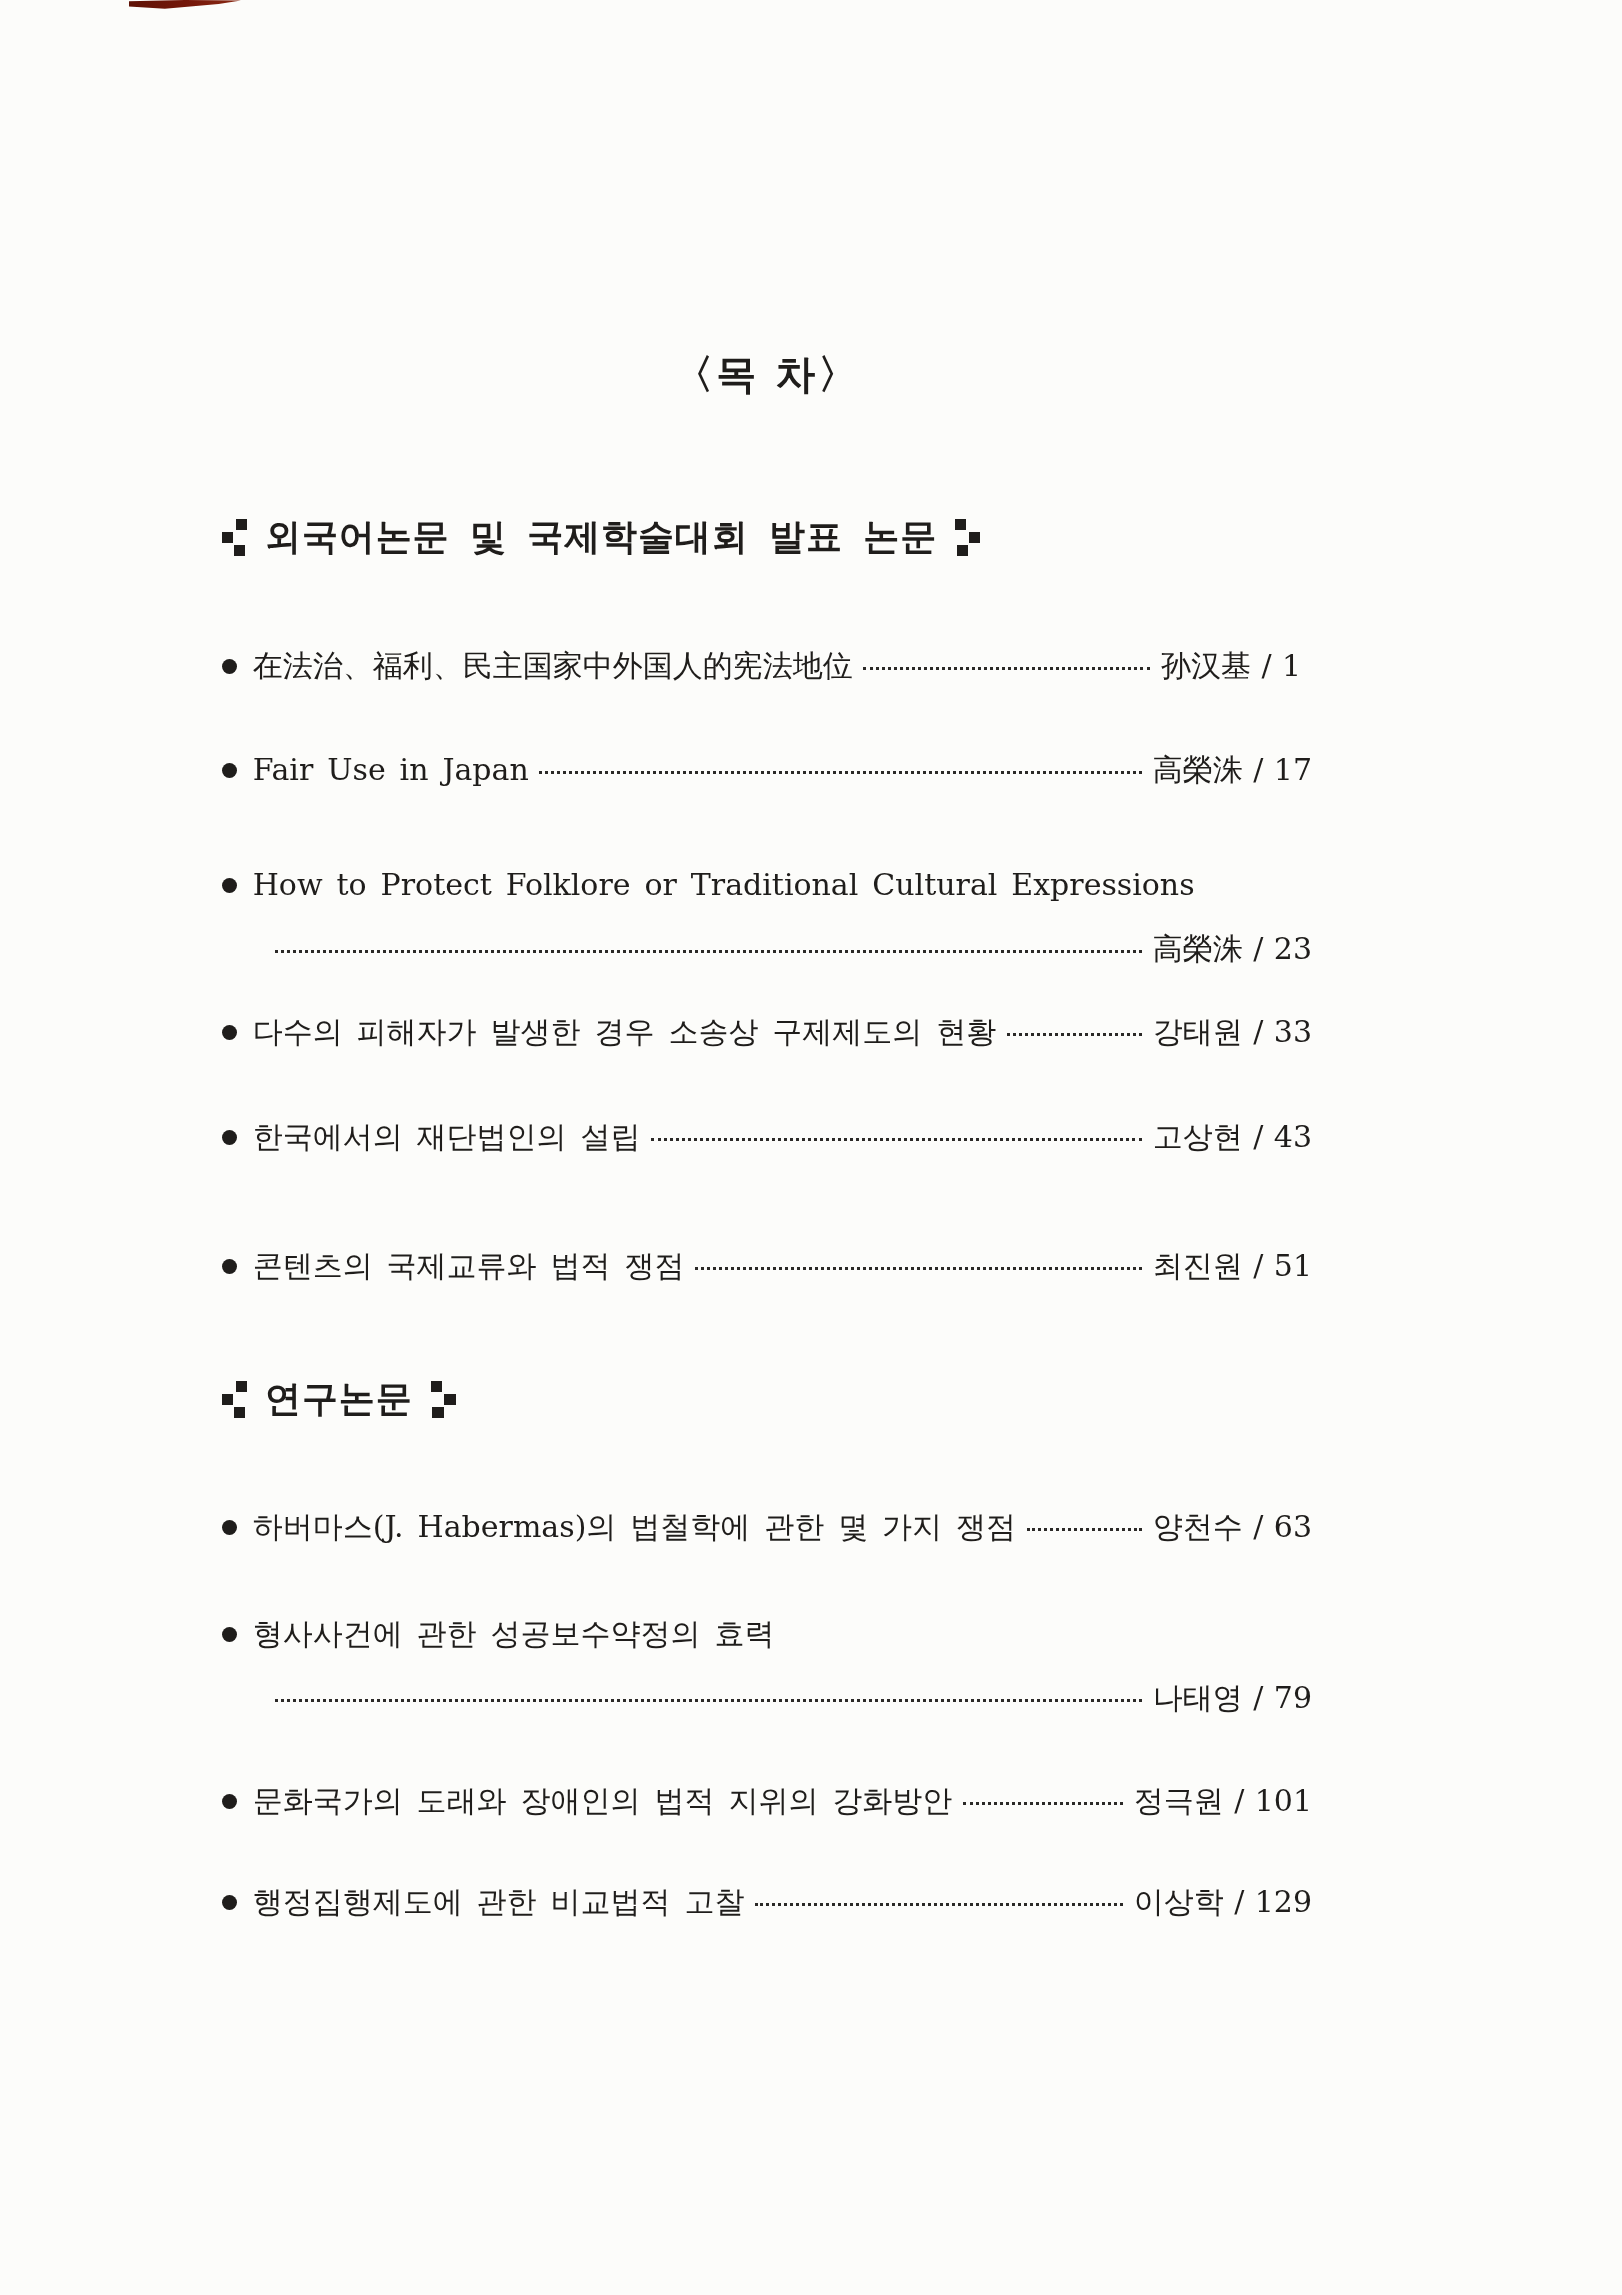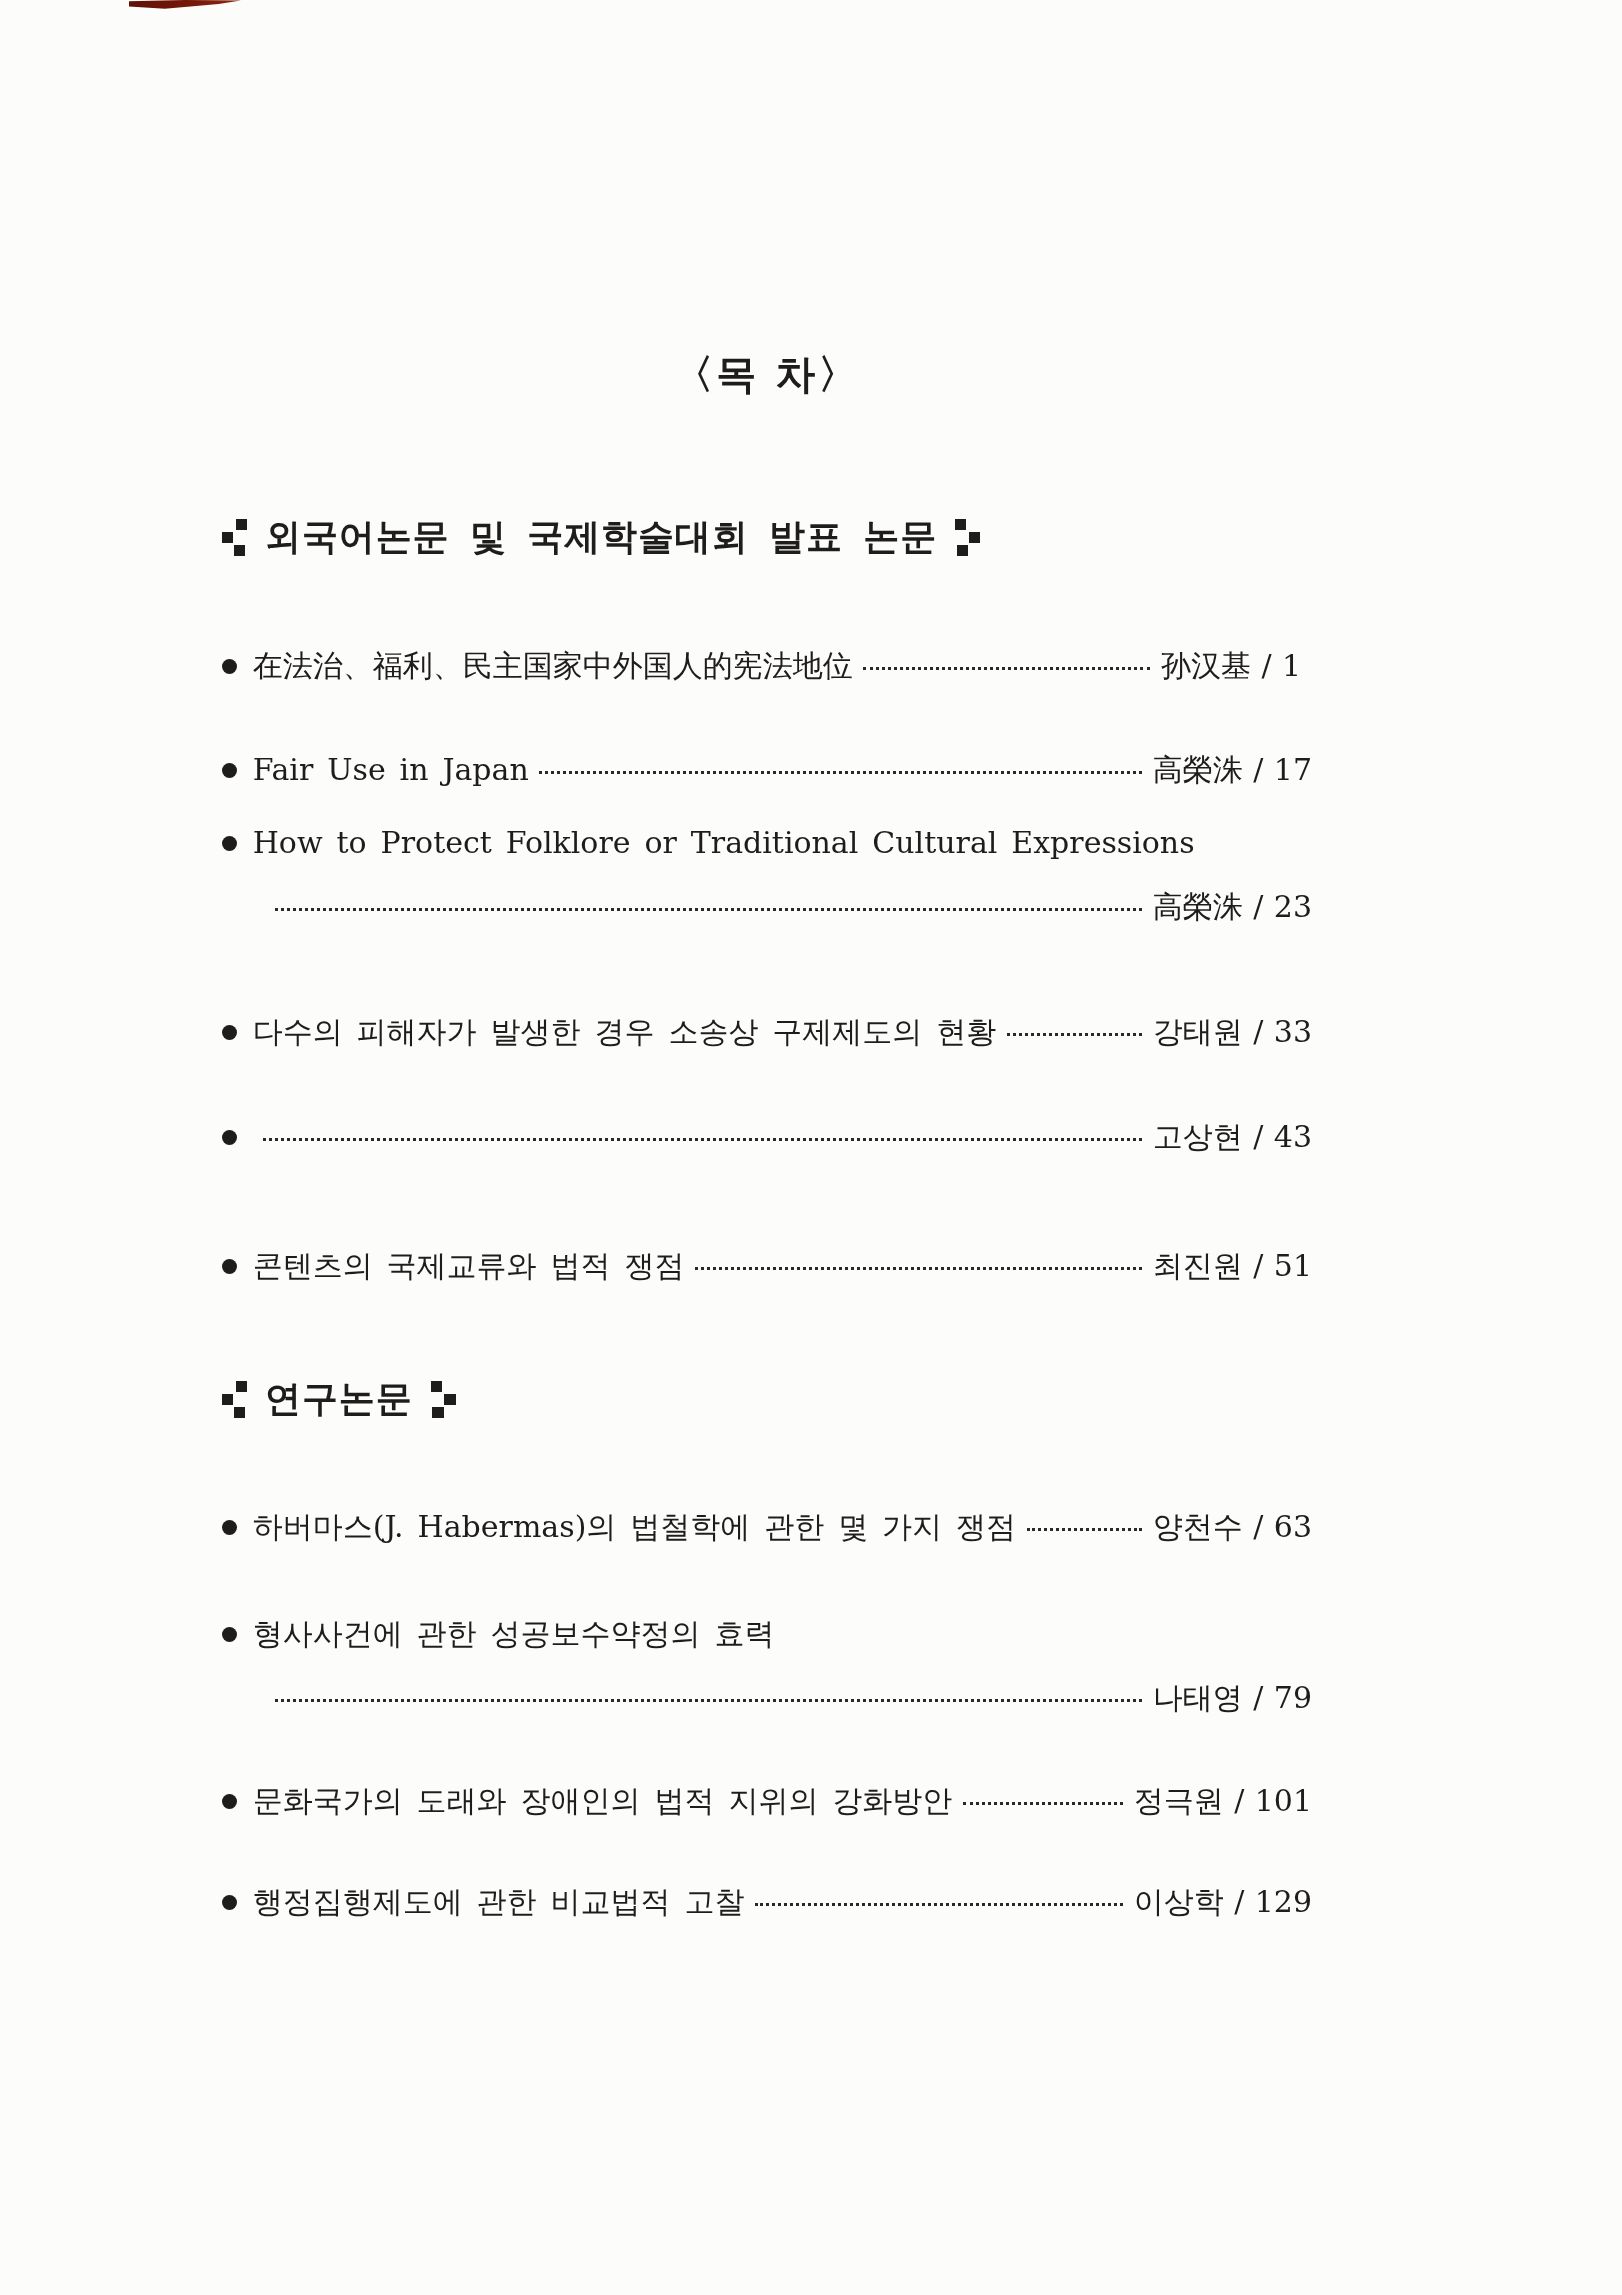--- a/index.html
+++ b/index.html
@@ -101,21 +101,21 @@
     <div class="eline">
       <span class="bullet"></span>
       <span class="etitle">Fair Use in Japan</span>
       <span class="leader"></span>
       <span class="author">高榮洙</span>
       <span class="sep">/</span>
       <span class="pagenum">17</span>
     </div>
   </div>
 
-  <div class="entry" style="top:821px">
+  <div class="entry" style="top:863px">
     <div class="eline">
       <span class="bullet"></span>
       <span class="etitle">How to Protect Folklore or Traditional Cultural Expressions</span>
     </div>
     <div class="eline line2 indent">
       <span class="leader"></span>
       <span class="author">高榮洙</span>
       <span class="sep">/</span>
       <span class="pagenum">23</span>
     </div>
@@ -128,20 +128,21 @@
       <span class="leader"></span>
       <span class="author">강태원</span>
       <span class="sep">/</span>
       <span class="pagenum">33</span>
     </div>
   </div>
 
   <div class="entry" style="top:1115px">
     <div class="eline">
       <span class="bullet"></span>
+      <span class="etitle">한국에서의 재단법인의 설립</span>
       <span class="leader"></span>
       <span class="author">고상현</span>
       <span class="sep">/</span>
       <span class="pagenum">43</span>
     </div>
   </div>
 
   <div class="entry" style="top:1244px">
     <div class="eline">
       <span class="bullet"></span>

